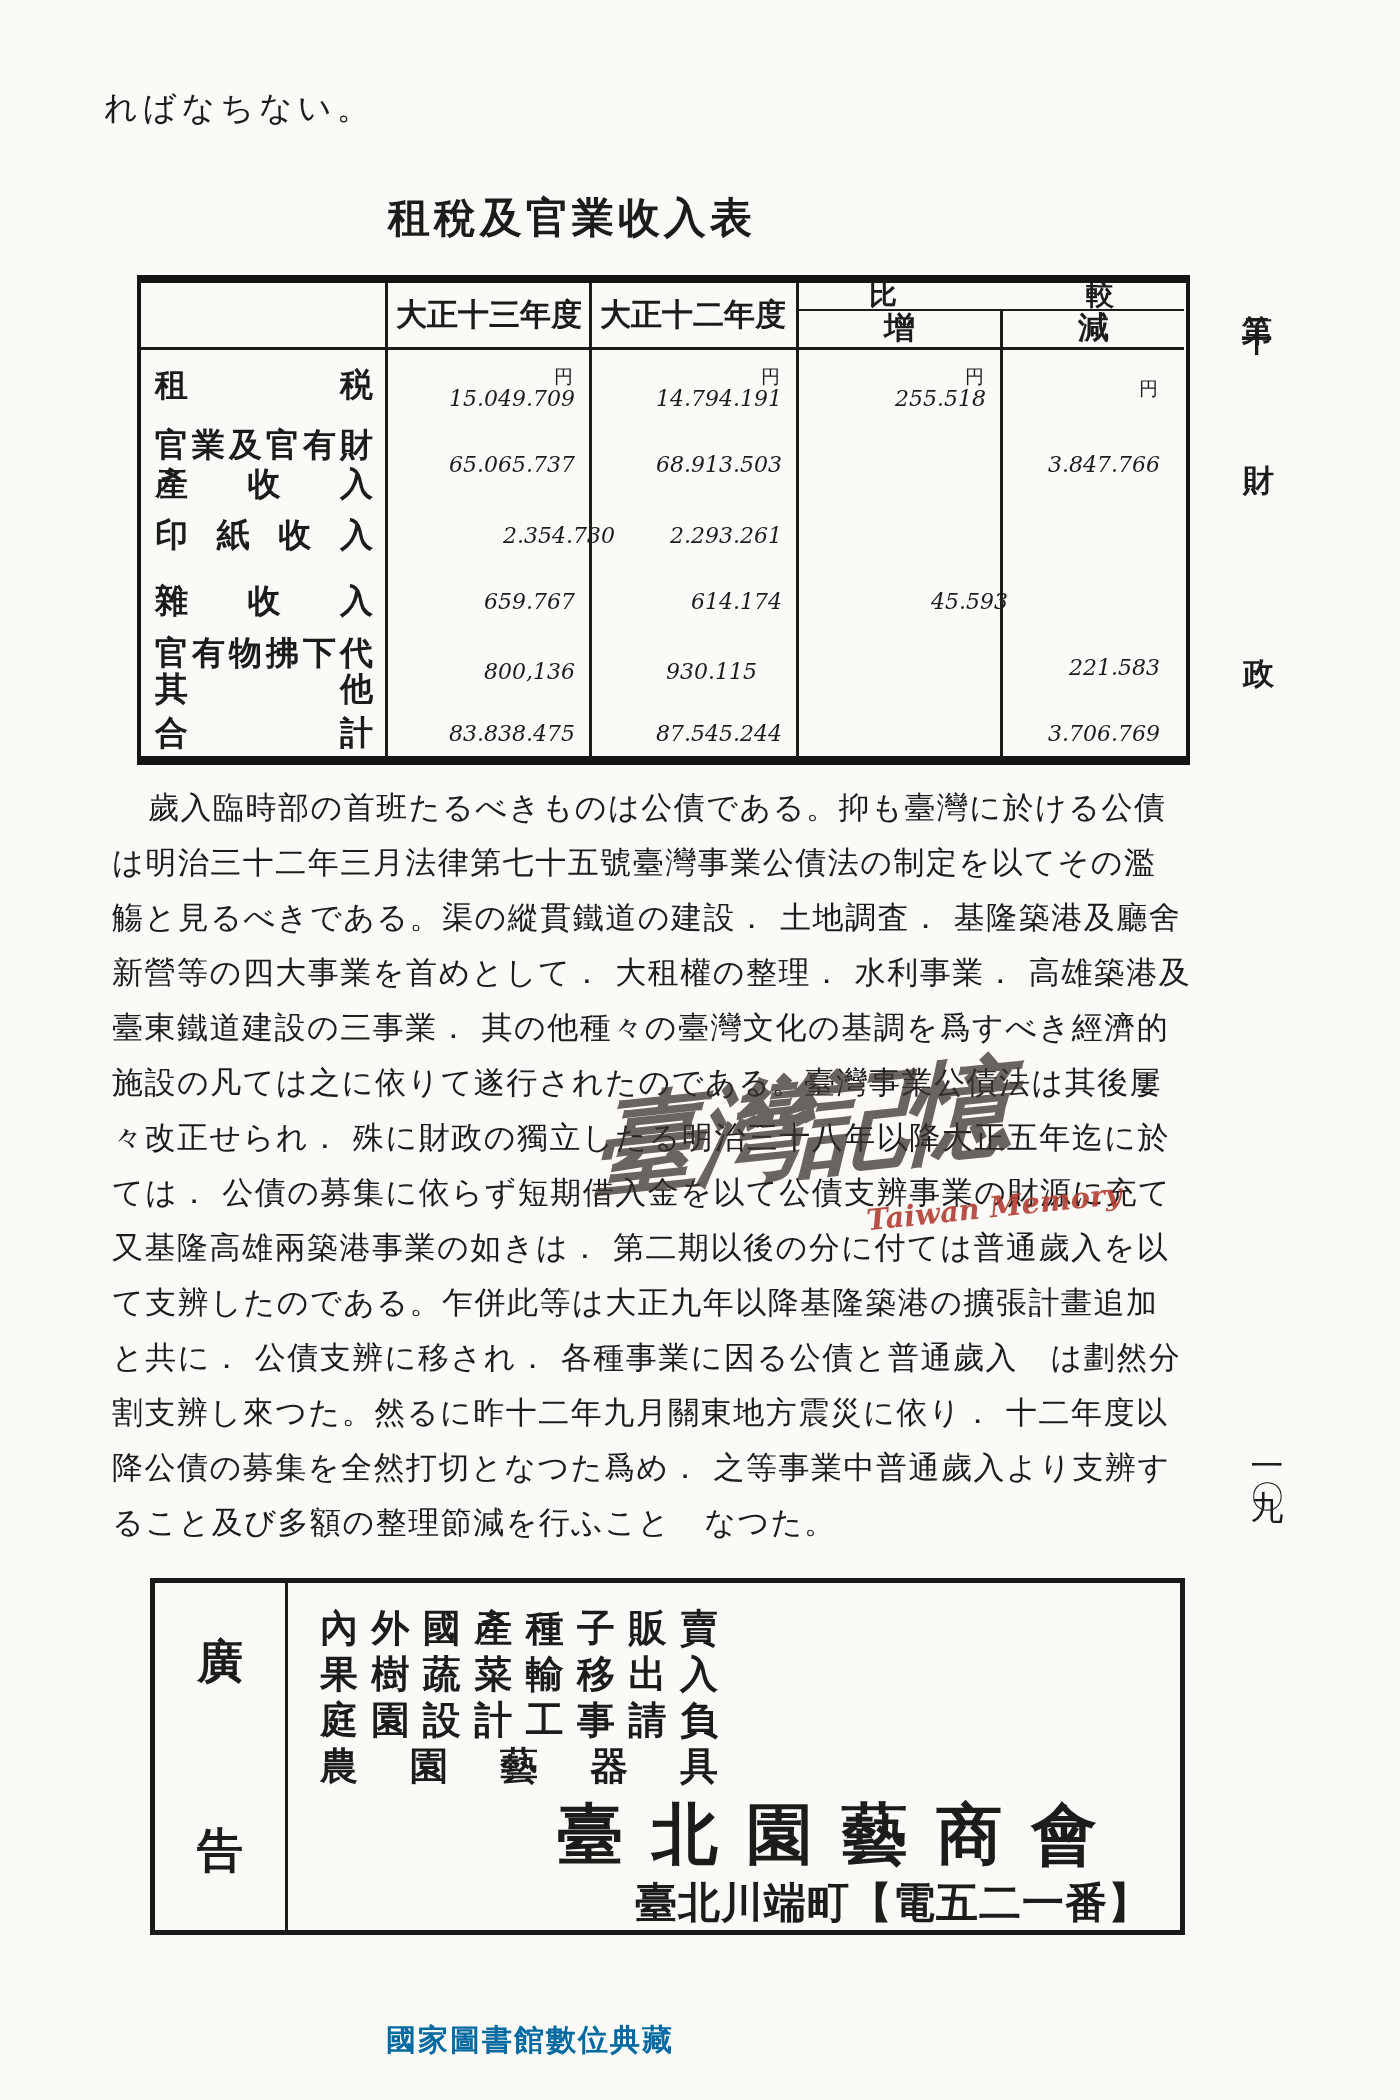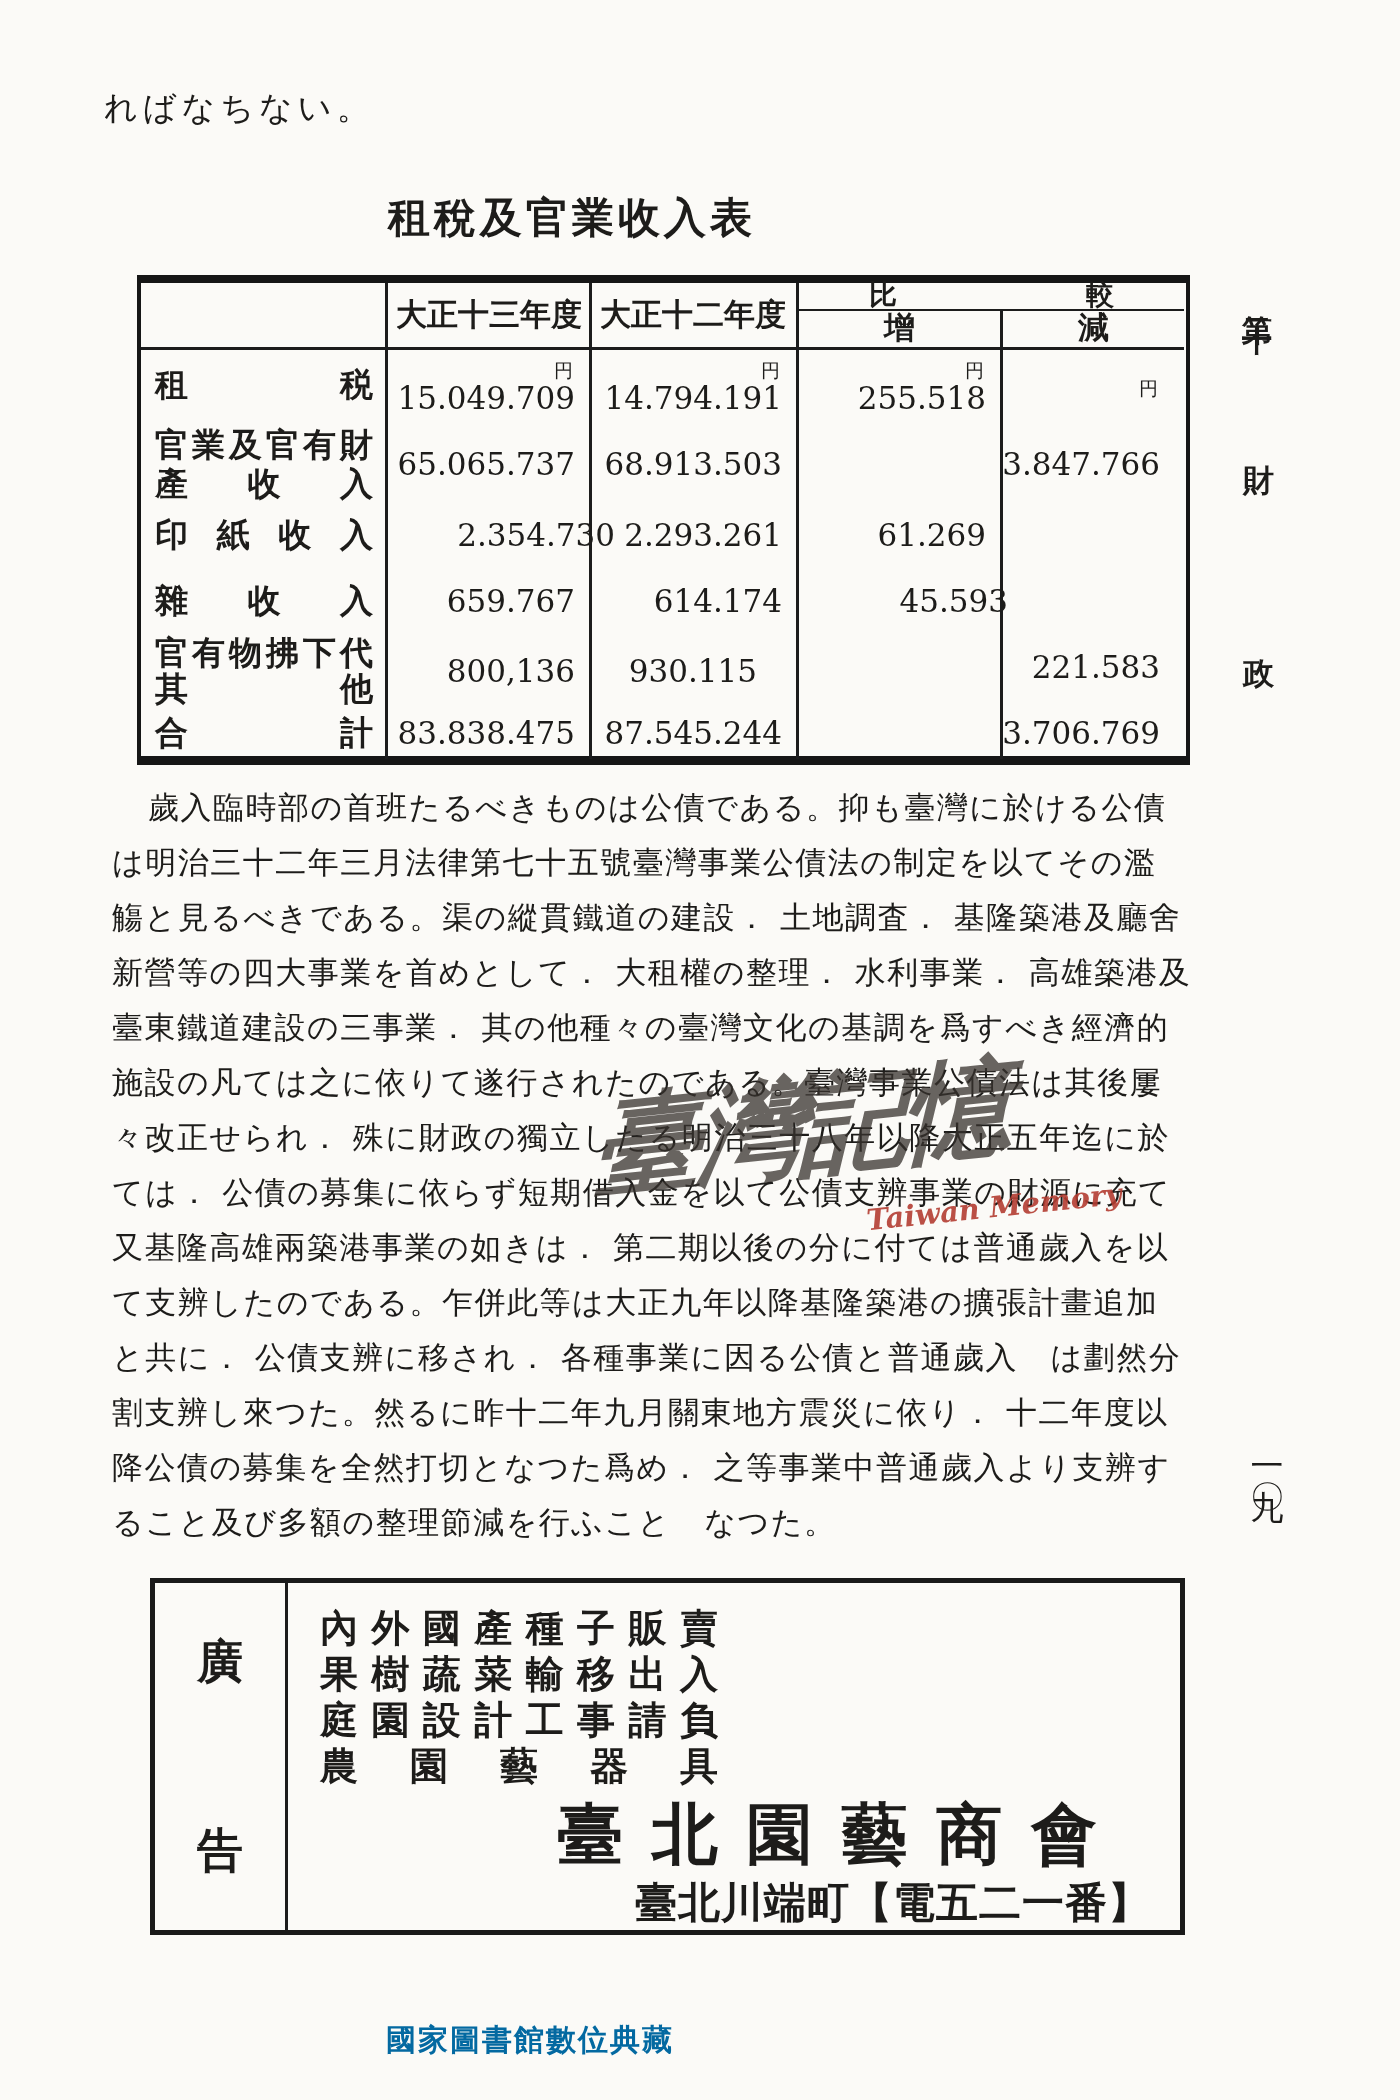--- a/index.html
+++ b/index.html
@@ -16,21 +16,21 @@
   .revtable{
     left:137px; top:275px; width:1053px; height:490px;
     border:4px solid #161616; border-top-width:8px; border-bottom-width:9px;
     box-sizing:border-box; background:transparent;
   }
   .tl{position:absolute; background:#1c1c1c;}
   .cell{position:absolute; box-sizing:border-box;}
   .spread{display:flex; justify-content:space-between; align-items:center;}
   .hdr{font-size:31px; font-weight:bold;}
   .lbl{font-size:33px; font-weight:bold;}
-  .num{font-size:31px; text-align:right; display:block;}
+  .num{font-size:22px; text-align:right; display:block;font-style:italic;}
   .yen{font-size:19px; display:block; text-align:right; line-height:20px; margin-right:2px;}
   .valcell{display:flex; flex-direction:column; justify-content:center; align-items:flex-end; padding-right:14px;}
   .ctr{display:flex; align-items:center; justify-content:center;}
   
   .bodytext{left:112px; top:780px; width:1082px;}
   .bline{height:55px; line-height:55px; font-size:31px; letter-spacing:1.5px; white-space:nowrap;}
   .indent{text-indent:36px;}
   
   .vtext{writing-mode:vertical-rl; text-orientation:upright;}
   .chapter{left:1236px; top:292px; font-size:30px; letter-spacing:4px; font-weight:bold;}
@@ -157,23 +157,20 @@
         <span>印</span>
         <span>紙</span>
         <span>收</span>
         <span>入</span>
       </div>
     <div class="cell valcell" style="left:247px; top:220px; width:201px; height:64px;margin-left:40px;">
       <span class="num">2.354.730</span>
     </div>
     <div class="cell valcell" style="left:451px; top:220px; width:204px; height:64px;">
       <span class="num">2.293.261</span>
-    </div>
-    <div class="cell valcell" style="left:658px; top:220px; width:201px; height:64px;">
-      <span class="num">61.269</span>
     </div>
 
     <div class="cell lbl spread" style="left:14px; top:286px; width:218px; height:64px;">
         <span>雜</span>
         <span>收</span>
         <span>入</span>
       </div>
     <div class="cell valcell" style="left:247px; top:286px; width:201px; height:64px;">
       <span class="num">659.767</span>
     </div>

